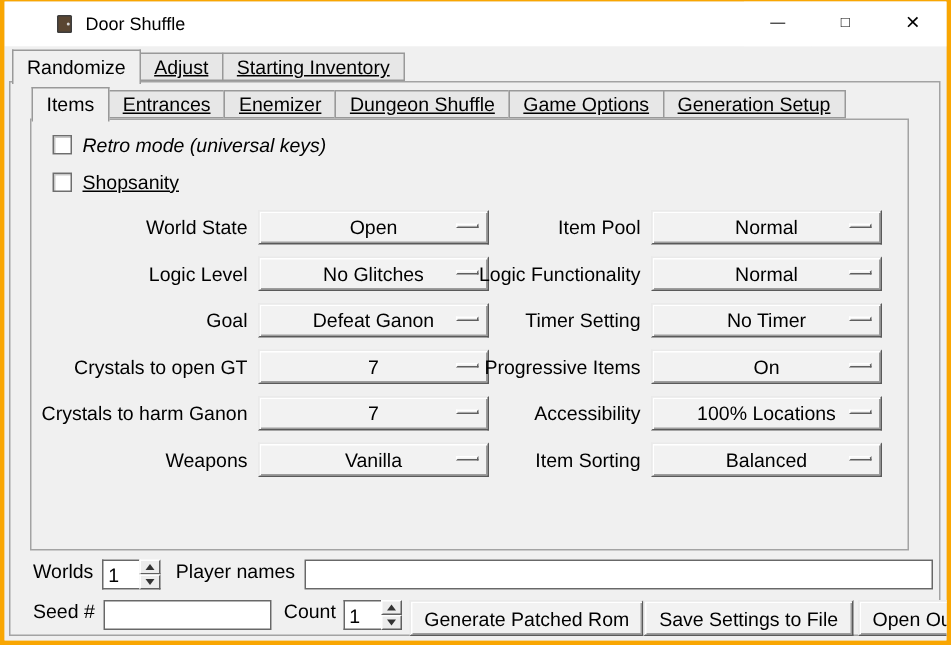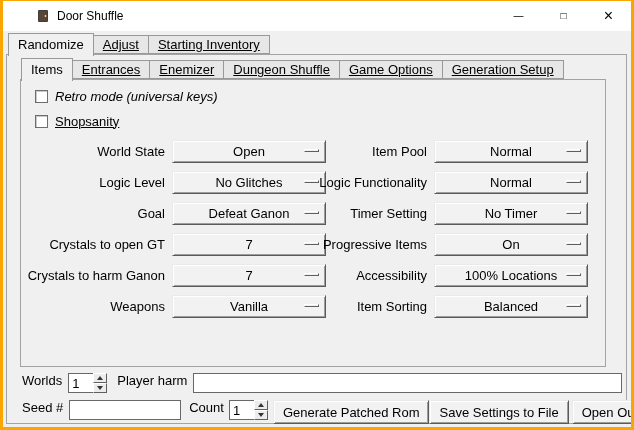--- a/index.html
+++ b/index.html
@@ -273,21 +273,21 @@
           <input class="spin-entry" value="1" style="">
           <span class="spin-arrows">
             <span class="spin-btn">
                 <span class="tri-up"></span>
               </span>
             <span class="spin-btn">
                 <span class="tri-down"></span>
               </span>
           </span>
         </span>
-        <span class="b-lbl" style="margin-left:10px;">Player harm</span>
+        <span class="b-lbl" style="margin-left:10px;">Player names</span>
         <input class="entry flex-fill" style="margin-left: 6px;" value="">
       </div>
 
       <div class="bottom-row row-seed">
         <span class="b-lbl">Seed #</span>
         <input class="entry" style="width: 112px; margin-left: 6px;" value="">
         <span class="b-lbl" style="margin-left:8px;">Count</span>
         <span class="spinbox" style="margin-left:5px;">
           <input class="spin-entry" value="1" style="">
           <span class="spin-arrows">

